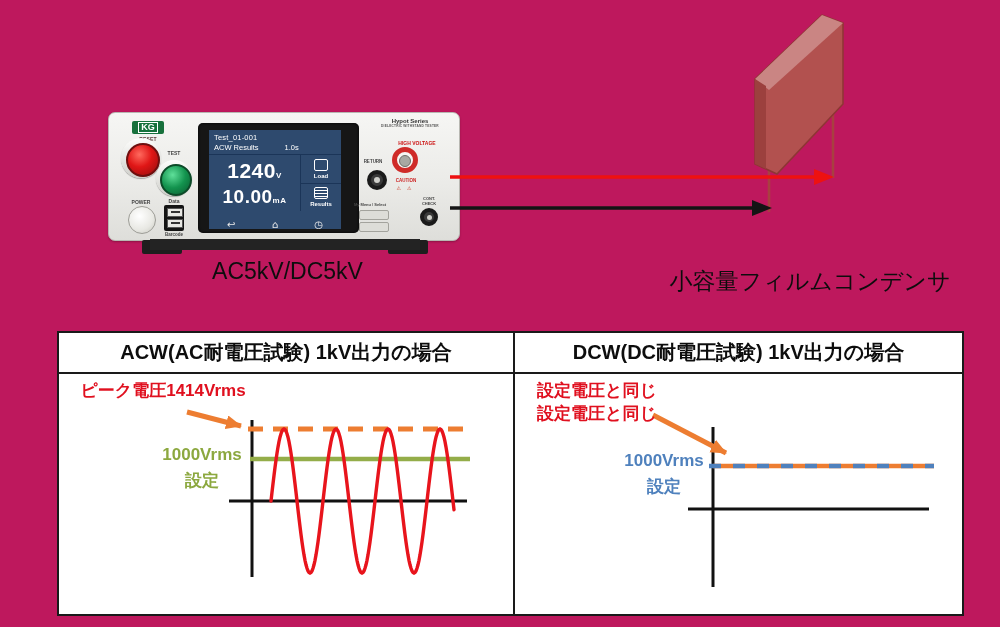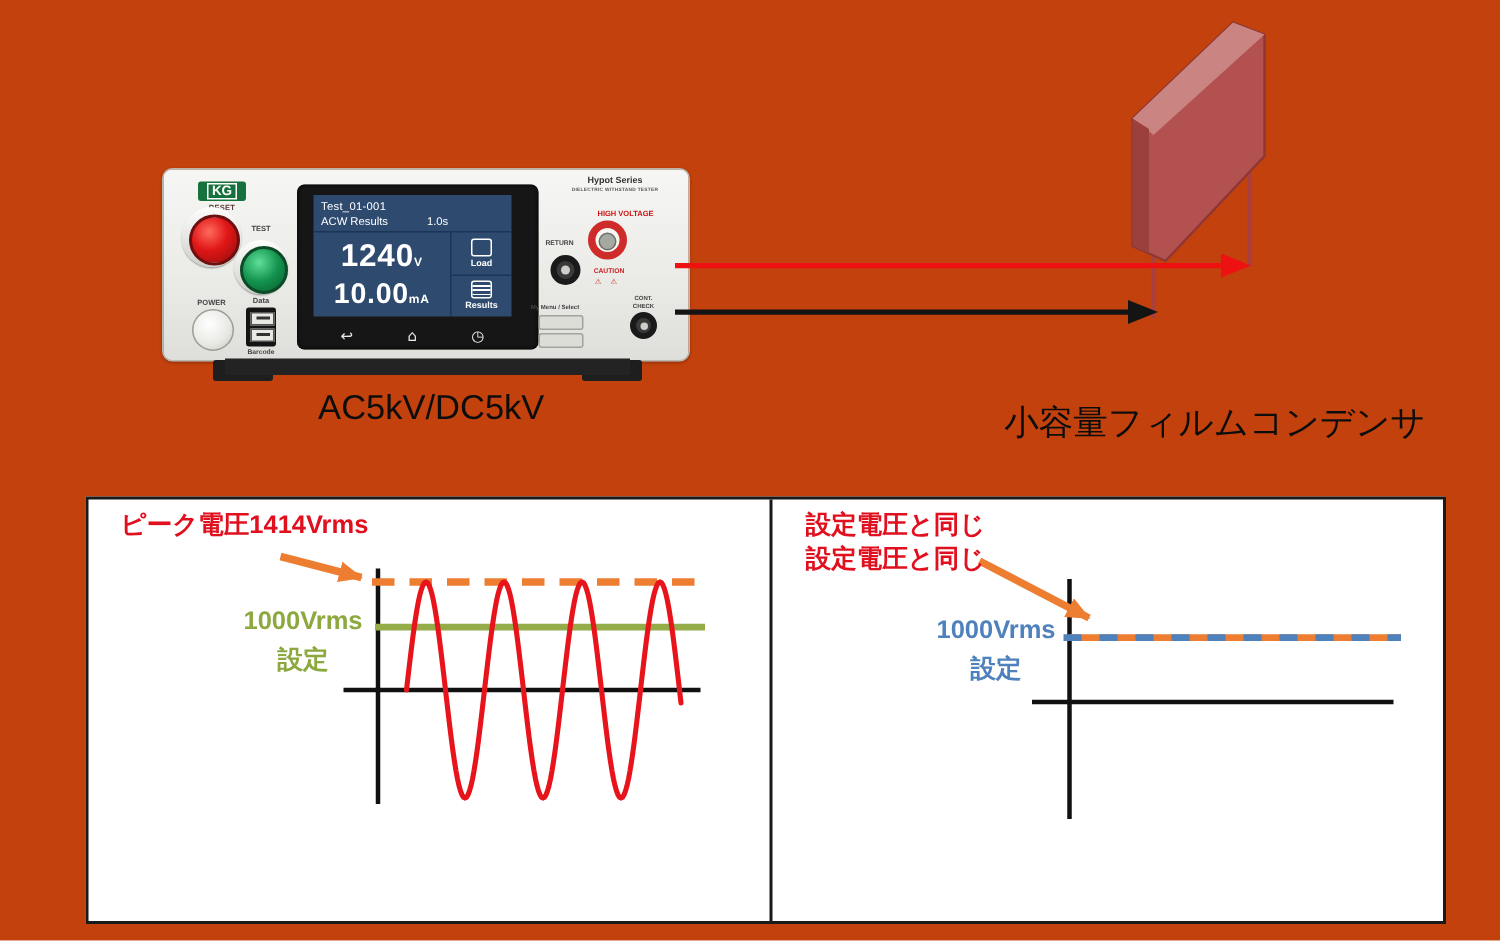--- a/index.html
+++ b/index.html
@@ -1,16 +1,16 @@
 <!DOCTYPE html>
 <html><head>
 <meta charset="utf-8">
 <style>
   html,body{margin:0;padding:0;background:#fff}
-  #page{position:relative;width:1000px;height:627px;background:#c2410c;
+  #page{position:relative;width:1000px;height:627px;background:#be185d;
         font-family:"Liberation Sans","DejaVu Sans",sans-serif;color:#111;overflow:hidden}
   .abs{position:absolute}
 
   
   #device{left:108px;top:112px;width:350px;height:127px;
           background:linear-gradient(180deg,#f6f6f4 0%,#ebebe8 55%,#dededa 100%);
           border:1px solid #b8b8b2;border-radius:7px;box-shadow:0 1px 2px rgba(0,0,0,.25)}
   .foot{background:#1e1e1e;border-radius:2px}
   #dev-bar{left:150px;top:239px;width:270px;height:11px;background:#232323}
   .kg{left:23px;top:8px;width:32px;height:13px;background:#17713c;border-radius:2px;
@@ -23,21 +23,21 @@
   .btn-red{border-radius:50%;background:radial-gradient(circle at 38% 32%,#ff6a5e 0%,#e01616 45%,#8f0d0d 100%);
            border:2px solid #6e0f0f}
   .btn-green{border-radius:50%;background:radial-gradient(circle at 38% 32%,#5fe09a 0%,#13934e 50%,#0a5a2f 100%);
              border:2px solid #0c4a28}
   .btn-white{border-radius:50%;background:radial-gradient(circle at 40% 35%,#ffffff 0%,#e8e8e3 60%,#c4c4bd 100%);
              border:1px solid #9d9d97}
   .usb{background:#141414;border-radius:2px}
   .usb .slot{position:absolute;left:3px;width:14px;height:7px;background:#e8e8e4;border:1px solid #555}
   .usb .slot i{display:block;margin:2px auto 0;width:9px;height:2px;background:#333}
   .bezel{background:#161616;border-radius:5px;box-shadow:inset 0 0 3px #000}
-  .screen{position:absolute;left:11px;top:7px;width:132px;height:81px;background:#2e4a6e;color:#fff;overflow:hidden}
+  .screen{position:absolute;left:11px;top:7px;width:132px;height:99px;background:#2e4a6e;color:#fff;overflow:hidden}
   .scr-r1{font-size:7.5px;padding:3px 5px 0;letter-spacing:.2px}
   .scr-r2{font-size:7.5px;padding:1px 5px 2px;border-bottom:1px solid #1b3558;display:flex}
   .scr-r2 .dwell{margin-left:26px}
   .scr-main{display:flex;height:56px}
   .scr-vals{flex:1;display:flex;flex-direction:column;justify-content:space-evenly;align-items:center}
   .bigval{font-weight:bold;font-size:21px;line-height:1;letter-spacing:.5px}
   .bigval.small{font-size:19px}
   .unit{font-size:8px;font-weight:bold;vertical-align:baseline}
   .scr-soft{width:40px;border-left:1px solid #1b3558;display:flex;flex-direction:column}
   .soft-cell{flex:1;display:flex;flex-direction:column;align-items:center;justify-content:center;gap:2px}
@@ -193,20 +193,24 @@
       <polygon points="755,79 766,86 766,169 755,164" fill="#9c403e"></polygon>
     </g>
   </svg>
 
   <div class="abs caption" style="left:85px;top:258px;width:405px">
     <div>AC5kV/DC5kV</div>
   </div>
   <div class="abs caption" style="left:640px;top:268px;width:340px">小容量フィルムコンデンサ</div>
 
   <div id="vtable" class="abs">
+    <div id="vhead">
+      <div class="hcell l">ACW(AC耐電圧試験) 1kV出力の場合</div>
+      <div class="hcell r">DCW(DC耐電圧試験) 1kV出力の場合</div>
+    </div>
     <div id="vbody">
 
       <div class="ccell l">
         <svg class="cell-svg" width="454" height="238">
           <defs>
             <marker id="arrowL" markerUnits="userSpaceOnUse" markerWidth="18" markerHeight="16" refX="15" refY="7" orient="auto">
               <path d="M0,0 L16,7 L0,14 Z" fill="#ed7d31"></path>
             </marker>
           </defs>
           <line x1="170" y1="127" x2="408" y2="127" stroke="#111" stroke-width="3"></line>

